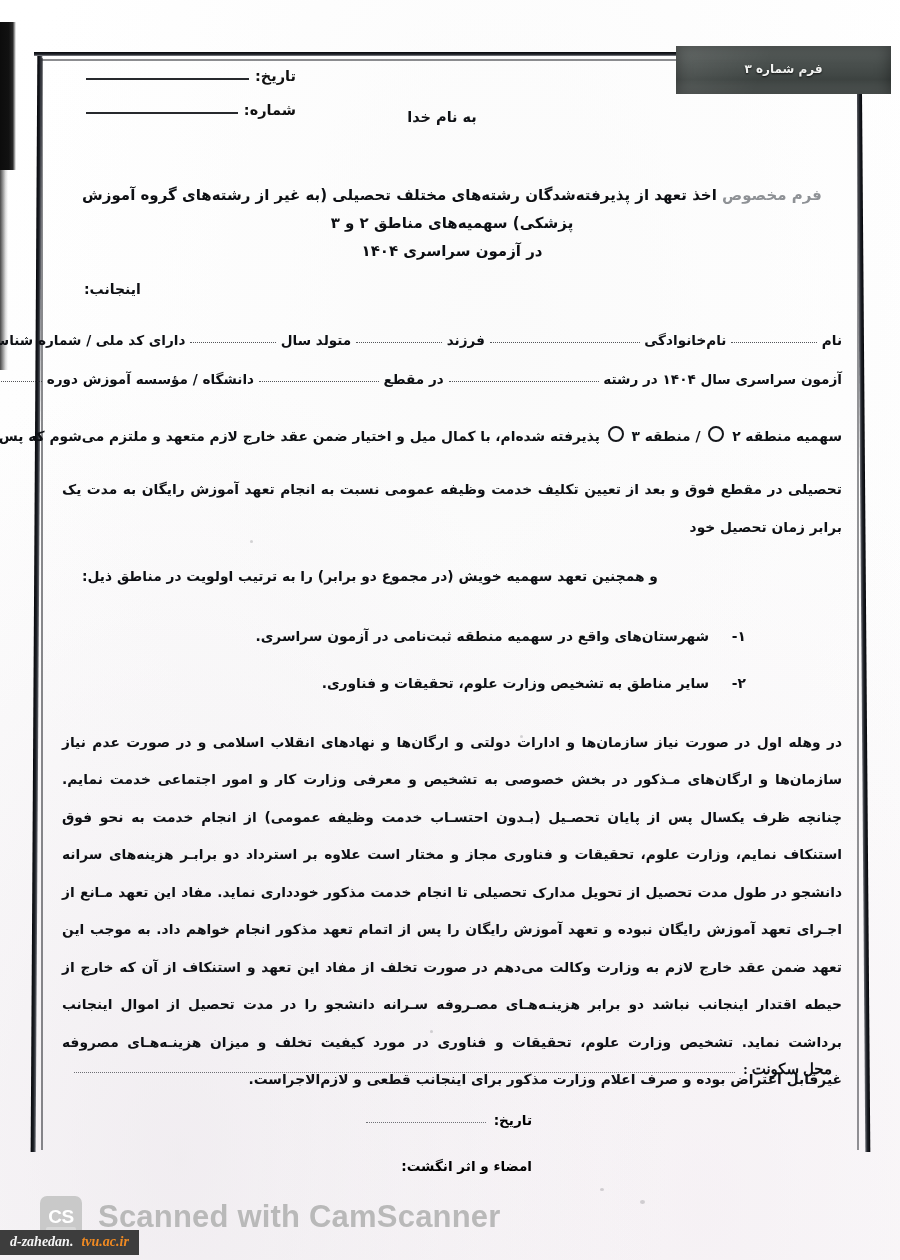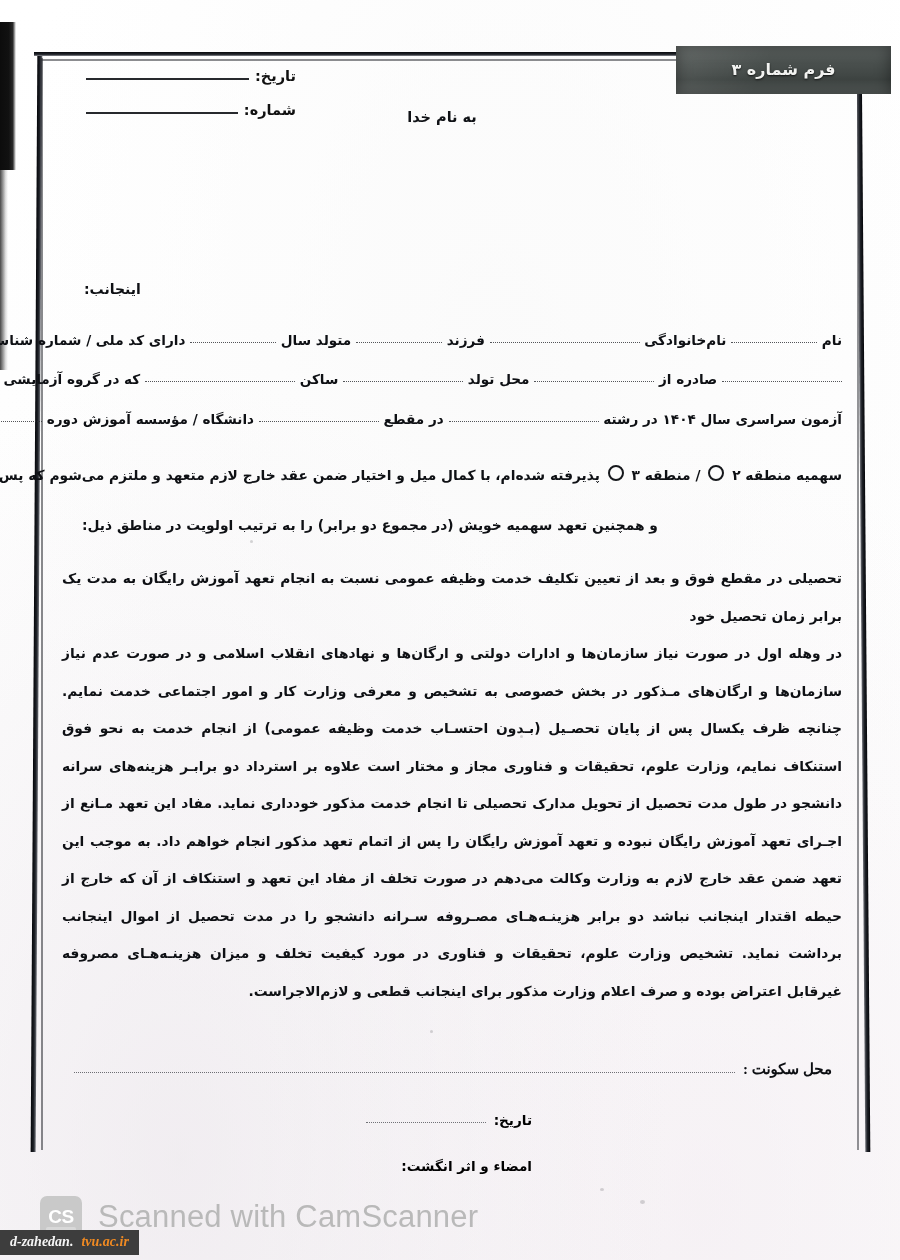--- a/index.html
+++ b/index.html
@@ -94,21 +94,21 @@
     background:
       linear-gradient(115deg, rgba(255,255,255,0.10) 0%, rgba(255,255,255,0) 42%),
       linear-gradient(180deg, #5e6462 0%, #4a504e 35%, #3e4442 70%, #595f5d 100%);
     display: flex;
     align-items: center;
     justify-content: center;
     box-shadow: inset 0 0 16px rgba(0,0,0,0.45);
   }
   #form-number-badge .badge-text {
     color: #f2f3f1;
-    font-size: 16px;
+    font-size: 12px;
     font-weight: bold;
     letter-spacing: 0.4px;
     text-shadow: 0 1px 2px rgba(0,0,0,0.75);
     transform: translateY(-1px);
   }
 
   
   #header-meta {
     position: absolute;
     left: 52px;
@@ -330,20 +330,21 @@
     left: 6px; bottom: 5px;
     width: 30px; height: 6px;
     background: #d8d8d8;
     border-radius: 2px;
   }
   #camscanner-text {
     font-family: "Liberation Sans", sans-serif;
     font-size: 31px;
     color: #b9b9b9;
     letter-spacing: 0.2px;
+    font-weight: bold;
   }
 
   
   #site-badge {
     position: absolute;
     left: 0px;
     top: 1230px;
     background: #3d3d3d;
     padding: 4px 10px 5px 10px;
     display: flex;
@@ -406,71 +407,75 @@
         <span class="meta-rule"></span>
       </div>
       <div class="meta-row">
         <span class="meta-label">شماره:</span>
         <span class="meta-rule"></span>
       </div>
     </div>
 
     <div id="basmala">به نام خدا</div>
 
+    <div id="form-title">
+      <span class="faded-word">فرم مخصوص</span>
+      <span>اخذ تعهد از پذیرفته‌شدگان رشته‌های مختلف تحصیلی (به غیر از رشته‌های گروه آموزش پزشکی) سهمیه‌های مناطق ۲ و ۳</span>
+      <br>
+      <span>در آزمون سراسری ۱۴۰۴</span>
+    </div>
 
     <div id="doc-body">
 
       <div class="salutation">اینجانب:</div>
 
       <div class="fill-line">
         <span>نام</span>
         <span class="dots d-md"></span>
         <span>نام‌خانوادگی</span>
         <span class="dots d-xl"></span>
         <span>فرزند</span>
         <span class="dots d-md"></span>
         <span>متولد سال</span>
         <span class="dots d-md"></span>
         <span>دارای کد ملی / شماره شناسنامه</span>
       </div>
 
-      <div class="fill-line">
-        <span class="dots d-lg"></span>
-        <span>صادره از</span>
-        <span class="dots d-lg"></span>
-        <span>محل تولد</span>
-        <span class="dots d-lg"></span>
-        <span>ساکن</span>
-        <span class="dots d-xl"></span>
-        <span>که در گروه آزمایشی</span>
-        
-        
-      </div>
 
       <div class="fill-line">
         <span>آزمون سراسری سال ۱۴۰۴ در رشته</span>
         <span class="dots d-xl"></span>
         <span>در مقطع</span>
         <span class="dots d-lg"></span>
         <span>دانشگاه / مؤسسه آموزش دوره</span>
         <span class="dots d-lg"></span>
         
       </div>
 
       <div class="para quota-line" style="margin-top:18px;">
         <span>سهمیه منطقه ۲</span>
         <span class="radio-circle"></span>
         <span>/ منطقه ۳</span>
         <span class="radio-circle"></span>
         <span>پذیرفته شده‌ام، با کمال میل و اختیار ضمن عقد خارج لازم متعهد و ملتزم می‌شوم که پس از گذراندن دوره</span>
       </div>
 
+      <p class="para" style="margin-top:16px;">تحصیلی در مقطع فوق و بعد از تعیین تکلیف خدمت وظیفه عمومی نسبت به انجام تعهد آموزش رایگان به مدت یک برابر زمان تحصیل خود</p>
       <p class="para center-ish" style="margin-top:12px; text-align:left; padding-left:20px;">و همچنین تعهد سهمیه خویش (در مجموع دو برابر) را به ترتیب اولویت در مناطق ذیل:</p>
-      <p class="para" style="margin-top:16px;">تحصیلی در مقطع فوق و بعد از تعیین تکلیف خدمت وظیفه عمومی نسبت به انجام تعهد آموزش رایگان به مدت یک برابر زمان تحصیل خود</p>
-
+
+      <ul id="priority-list">
+        <li>
+          <span class="li-num">۱-</span>
+          <span>شهرستان‌های واقع در سهمیه منطقه ثبت‌نامی در آزمون سراسری.</span>
+        </li>
+        <li>
+          <span class="li-num">۲-</span>
+          <span>سایر مناطق به تشخیص وزارت علوم، تحقیقات و فناوری.</span>
+        </li>
+      </ul>
 
       <p class="para">در وهله اول در صورت نیاز سازمان‌ها و ادارات دولتی و ارگان‌ها و نهادهای انقلاب اسلامی و در صورت عدم نیاز سازمان‌ها و ارگان‌های مـذکور در بخش خصوصی به تشخیص و معرفی وزارت کار و امور اجتماعی خدمت نمایم. چنانچه ظرف یکسال پس از پایان تحصـیل (بـدون احتسـاب خدمت وظیفه عمومی) از انجام خدمت به نحو فوق استنکاف نمایم، وزارت علوم، تحقیقات و فناوری مجاز و مختار است علاوه بر استرداد دو برابـر هزینه‌های سرانه دانشجو در طول مدت تحصیل از تحویل مدارک تحصیلی تا انجام خدمت مذکور خودداری نماید. مفاد این تعهد مـانع از اجـرای تعهد آموزش رایگان نبوده و تعهد آموزش رایگان را پس از اتمام تعهد مذکور انجام خواهم داد. به موجب این تعهد ضمن عقد خارج لازم به وزارت وکالت می‌دهم در صورت تخلف از مفاد این تعهد و استنکاف از آن که خارج از حیطه اقتدار اینجانب نباشد دو برابر هزینـه‌هـای مصـروفه سـرانه دانشجو را در مدت تحصیل از اموال اینجانب برداشت نماید. تشخیص وزارت علوم، تحقیقات و فناوری در مورد کیفیت تخلف و میزان هزینـه‌هـای مصروفه غیرقابل اعتراض بوده و صرف اعلام وزارت مذکور برای اینجانب قطعی و لازم‌الاجراست.</p>
     </div>
 
     <div id="footer-fields">
       <div class="residence-row">
         <span class="residence-label">محل سکونت :</span>
         <span class="residence-rule"></span>
       </div>
       <div class="sign-block">

